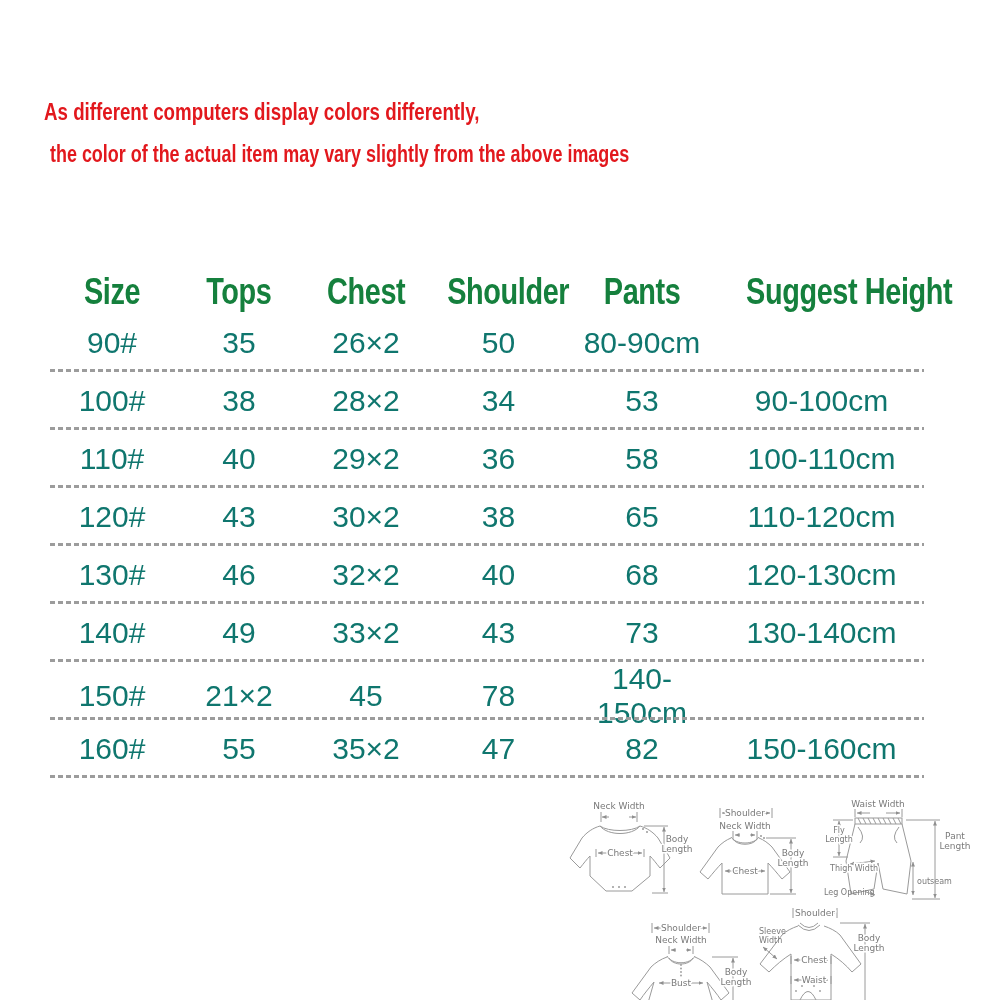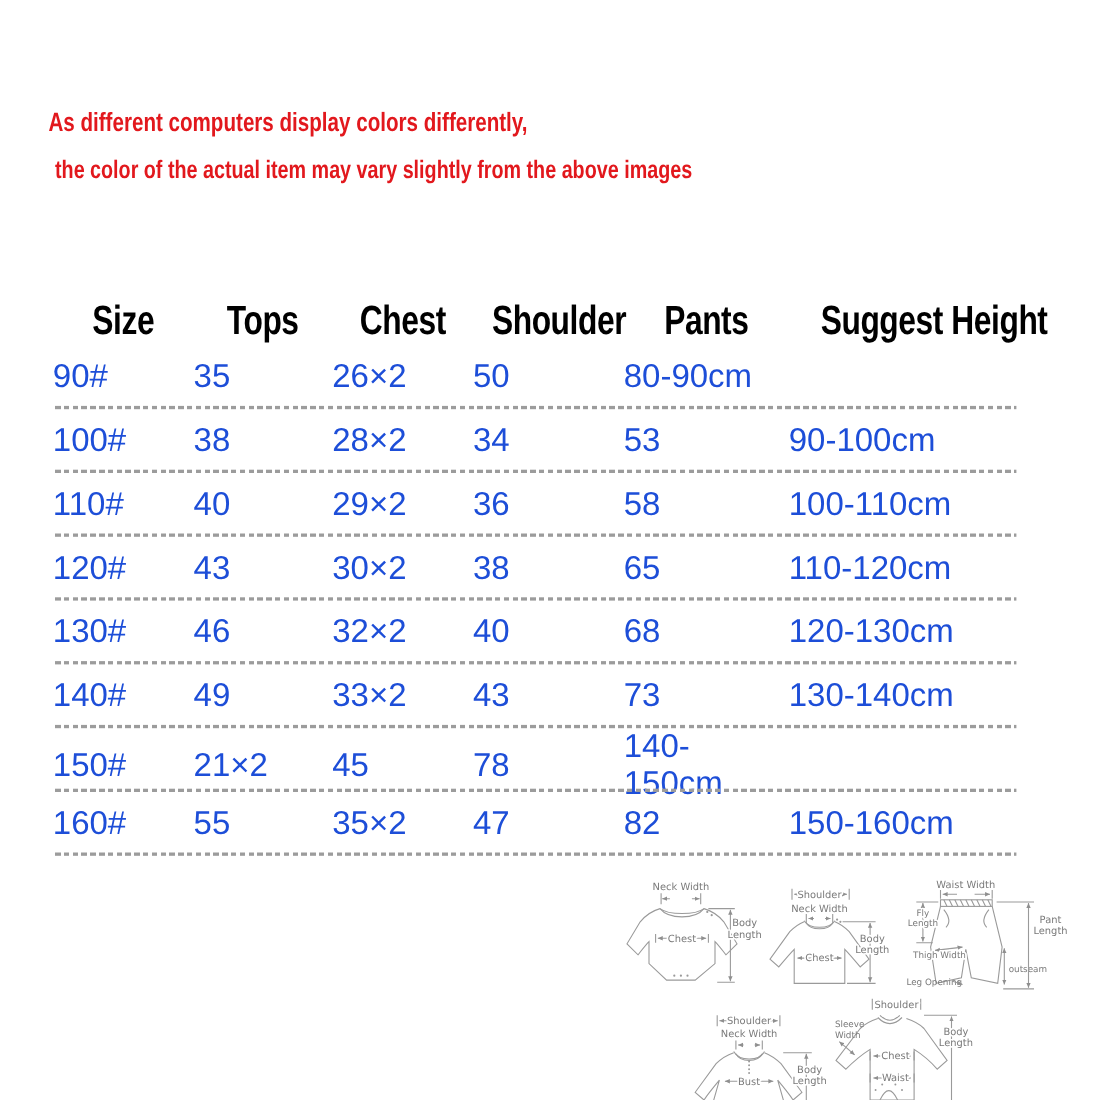--- a/index.html
+++ b/index.html
@@ -11,28 +11,28 @@
   .notice-line{
     position:absolute;color:var(--red,#e2181d);font-weight:700;white-space:nowrap;
     transform:scaleX(0.78);transform-origin:0 50%;letter-spacing:0;
   }
   #notice1{left:44px;top:98px;font-size:24px;}
   #notice2{left:50px;top:141px;font-size:23px;}
   
   .size-table{position:absolute;left:48px;top:274px;width:878px;}
   .grid-cols{display:grid;grid-template-columns:128px 126px 128px 137px 150px 209px;}
   .t-head{height:40px;}
-  .th{text-align:center;font-weight:700;font-size:37px;color:#000000;line-height:36px;}
+  .th{text-align:center;font-weight:700;font-size:37px;color:#15803d;line-height:36px;}
   .th span{display:inline-block;transform:scaleX(0.78);white-space:nowrap;letter-spacing:-0.5px;}
   .t-row{position:relative;height:58px;align-items:center;}
   .t-row::after{
     content:"";position:absolute;left:2px;right:2px;bottom:0;height:3px;
     background:repeating-linear-gradient(90deg,#9c9c9c 0 5px,transparent 5px 8px);
   }
-  .td{font-size:30px;color:#1d4ed8;}
+  .td{text-align:center;font-size:30px;color:#0f766e;}
   
   .diagram{position:absolute;}
   svg text{font-family:"DejaVu Sans",sans-serif;font-size:9px;fill:#7a7a7a;}
   svg .sm{font-size:8px;}
   svg .halo{paint-order:stroke;stroke:#ffffff;stroke-width:3px;stroke-linejoin:round;}
   svg path,svg line,svg rect{stroke:#9a9a9a;stroke-width:1;fill:none;}
   svg circle{fill:#9a9a9a;stroke:none;}
   svg marker path{fill:#8f8f8f;stroke:none;}
 </style>
 </head>

